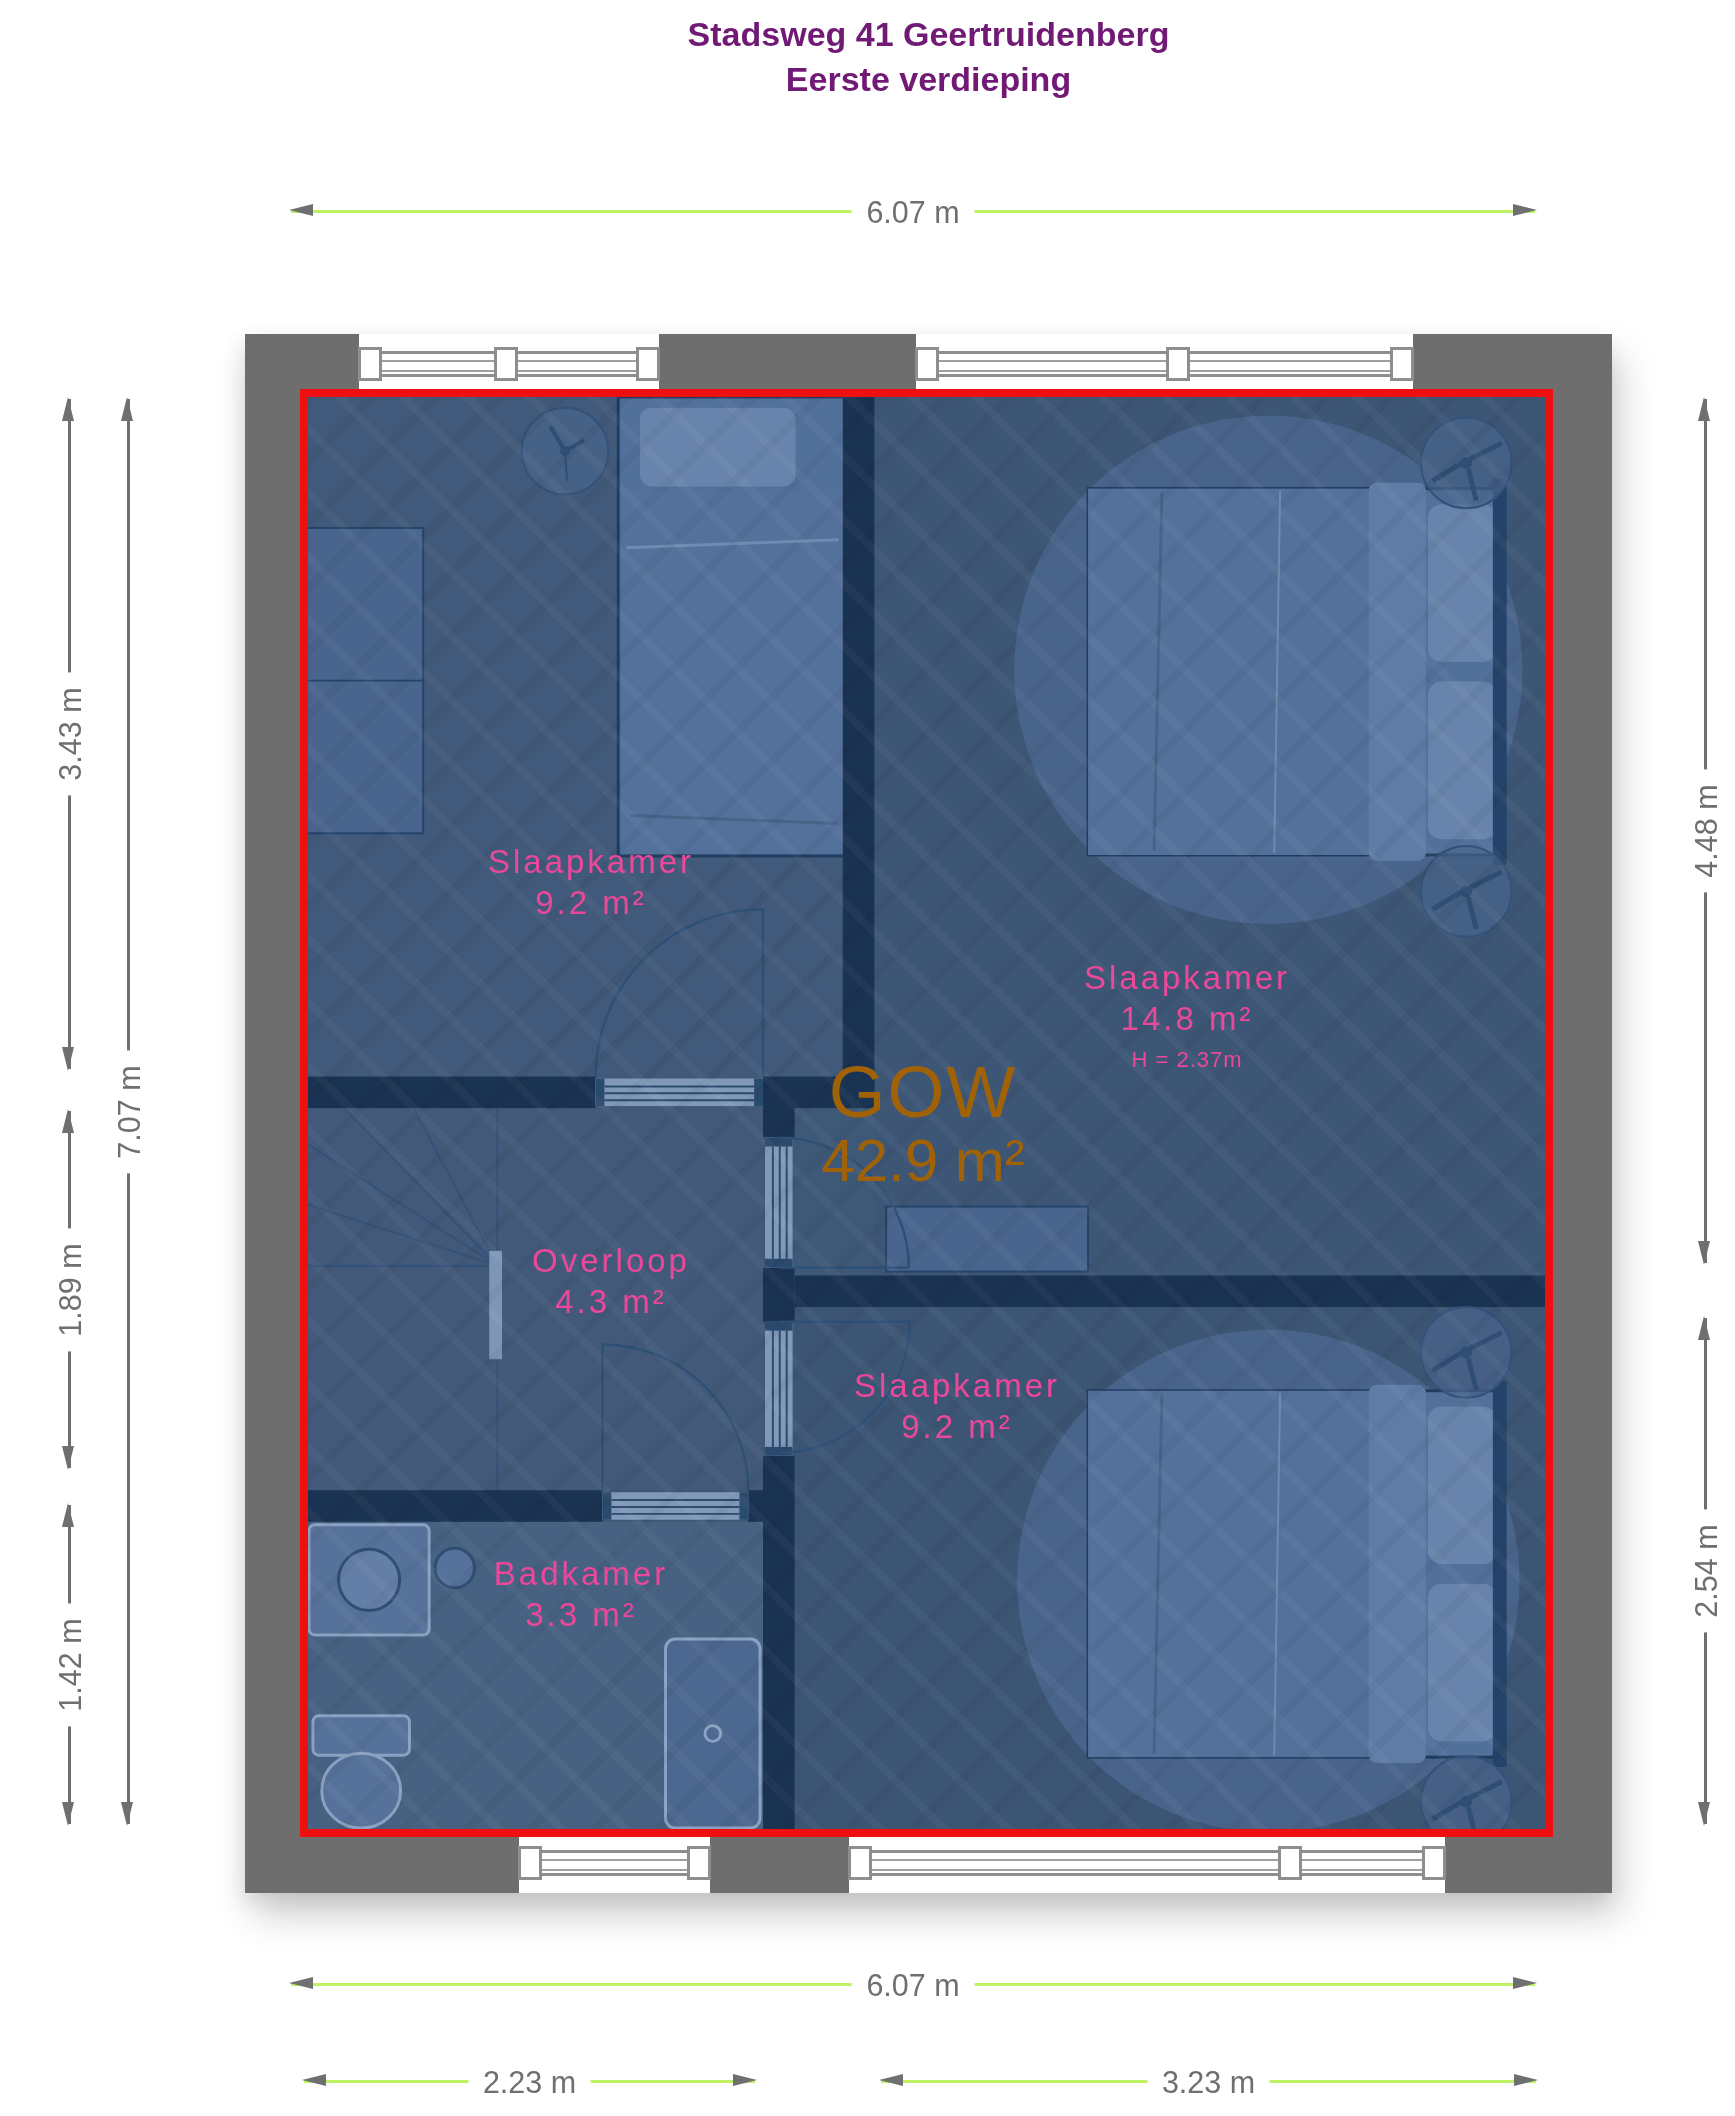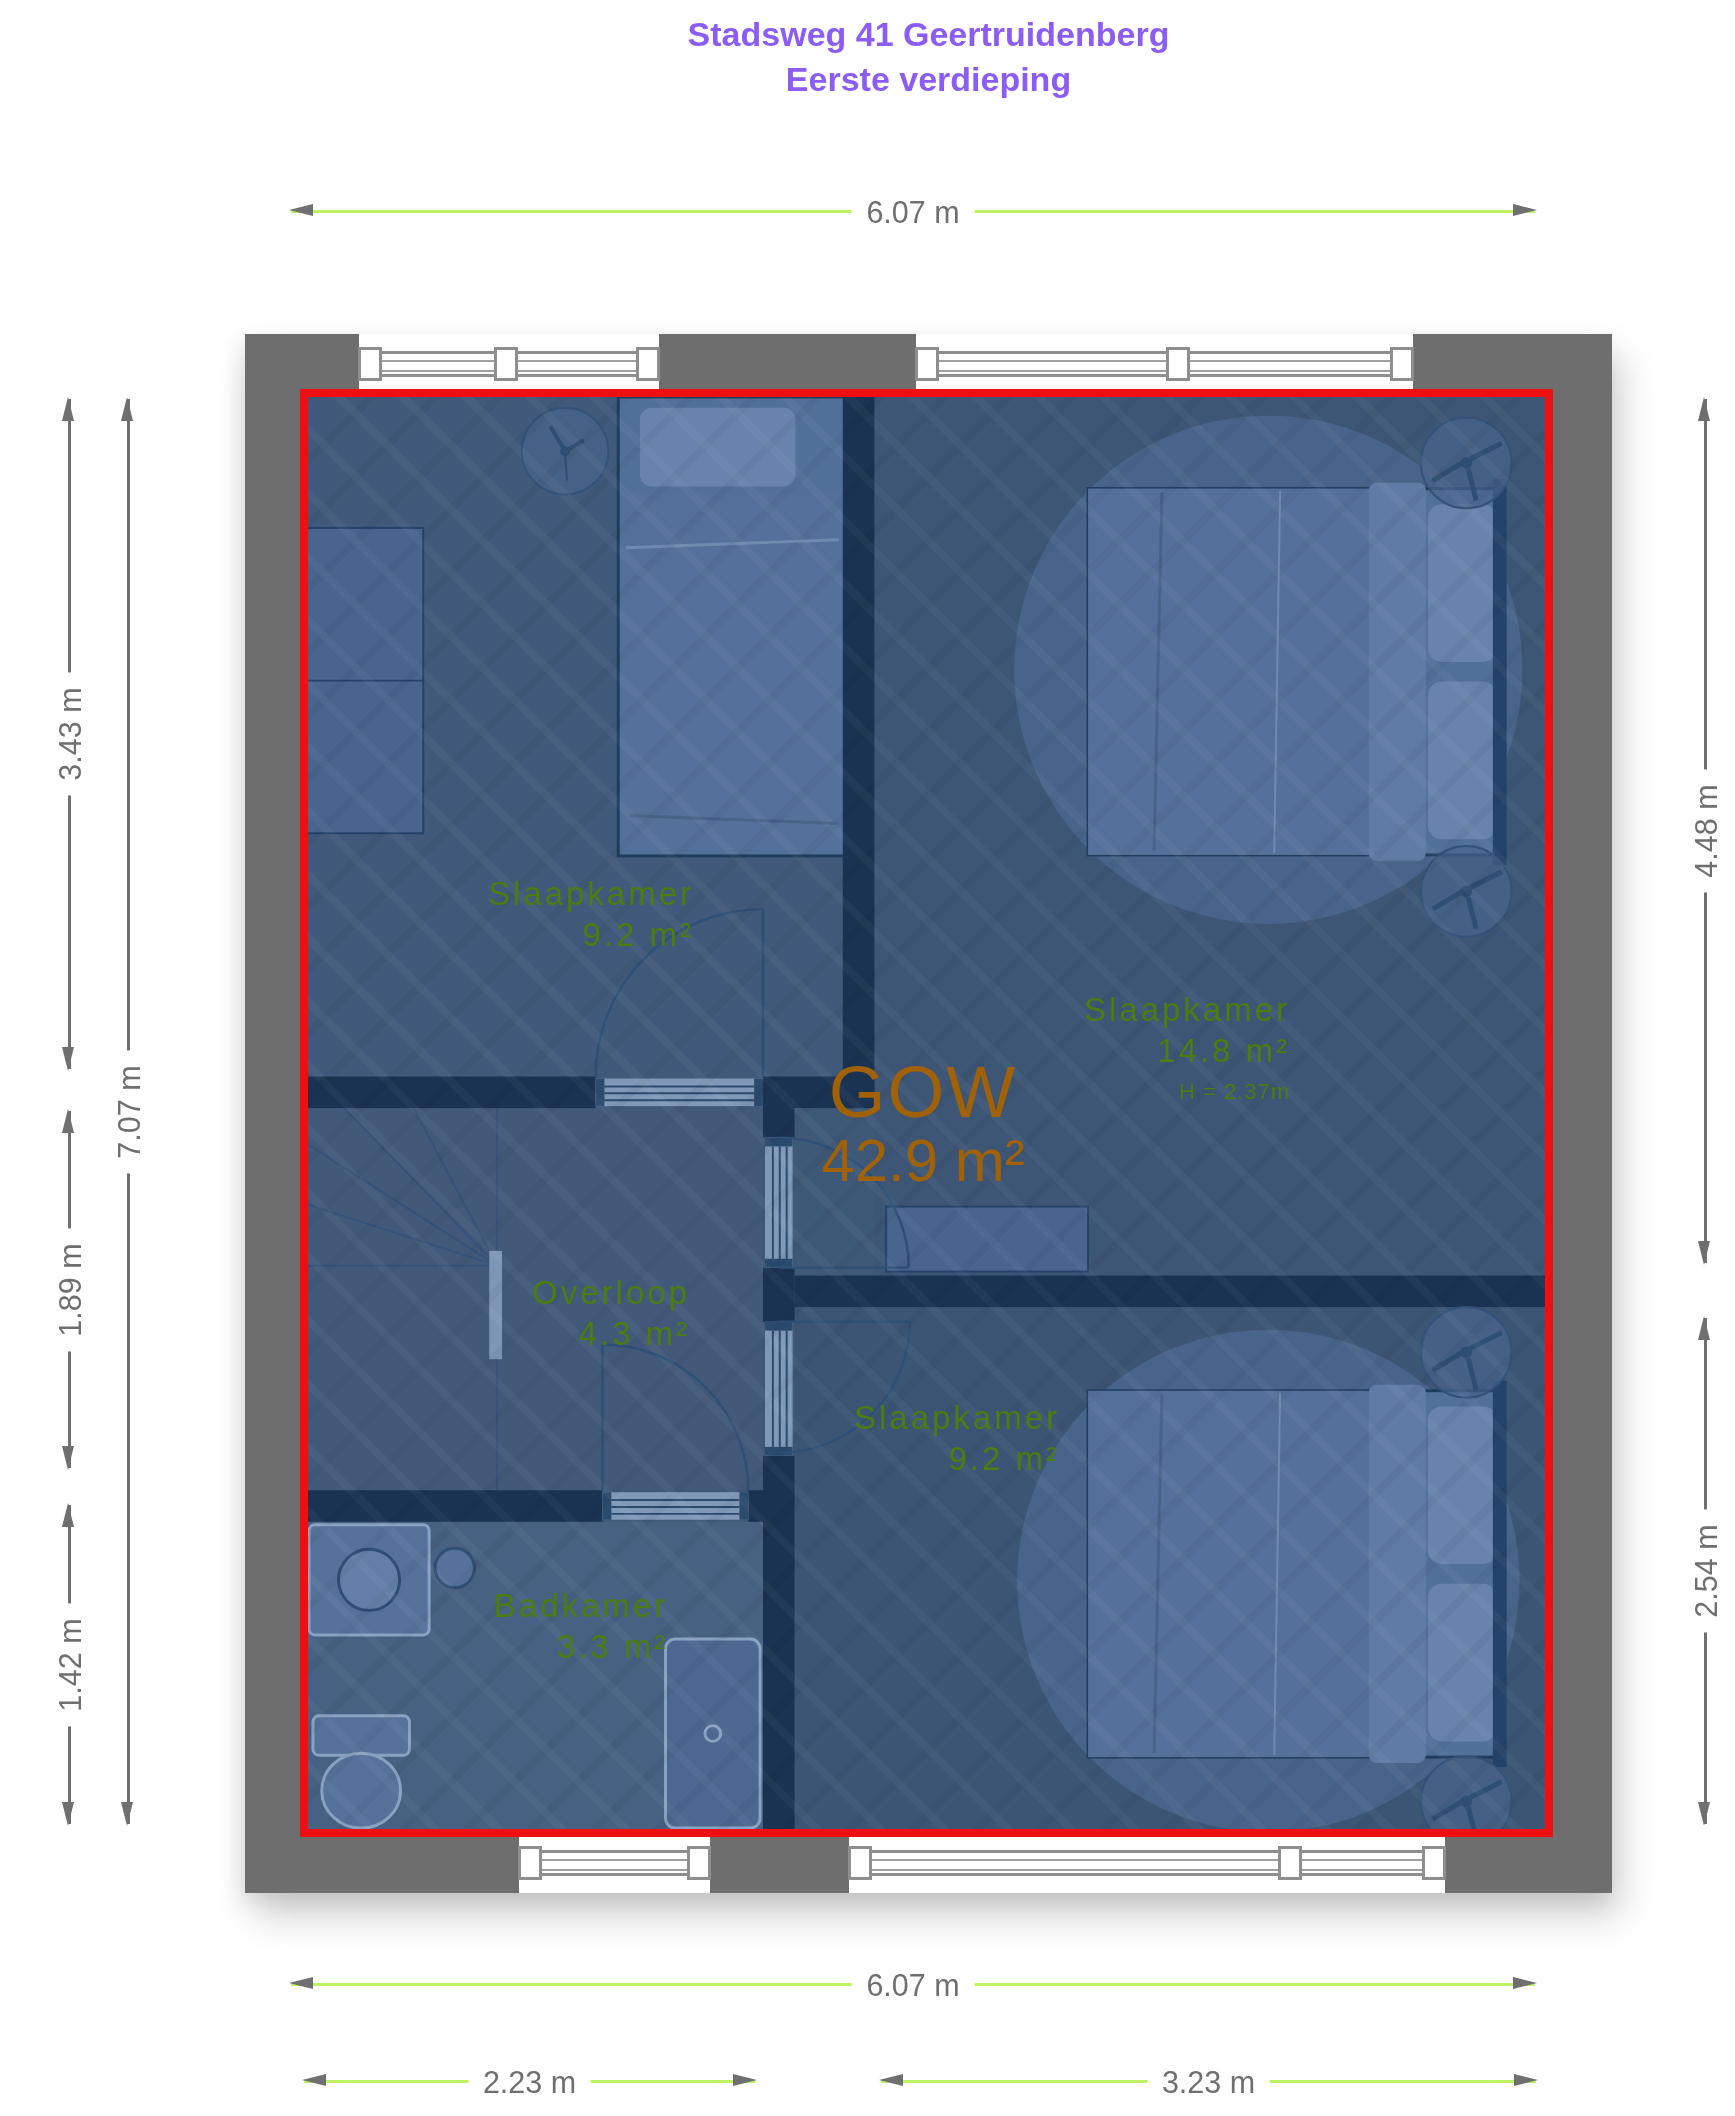--- a/index.html
+++ b/index.html
@@ -1,21 +1,21 @@
 <!DOCTYPE html>
 <html><head>
 <meta charset="utf-8">
 <style>
   html,body{margin:0;padding:0;background:#fff;}
   .page{position:relative;width:1736px;height:2117px;background:#ffffff;overflow:hidden;
         font-family:"Liberation Sans", sans-serif;}
 
   
   .title{position:absolute;left:245px;top:11.8px;width:1367px;text-align:center;
-         font-size:34px;font-weight:bold;color:#8b5cf6;line-height:45px;}
+         font-size:34px;font-weight:bold;color:#701a75;line-height:45px;}
 
   
   .dim{position:absolute;}
   .dim-h{height:3px;background:#bef264;}
   .dim-v{width:3px;background:#6f6f6f;}
   .ah,.av{position:absolute;width:0;height:0;}
   .al{left:-2px;top:-5.9px;border:6.9px solid transparent;border-left:0;border-right:24.6px solid #6f6f6f;}
   .ar{right:-2px;top:-5.9px;border:6.9px solid transparent;border-right:0;border-left:24.6px solid #6f6f6f;}
   .au{top:-2px;left:-5.9px;border:6.9px solid transparent;border-top:0;border-bottom:24.6px solid #6f6f6f;}
   .ad{bottom:-2px;left:-5.9px;border:6.9px solid transparent;border-bottom:0;border-top:24.6px solid #6f6f6f;}
@@ -46,22 +46,22 @@
   .floor-texture{position:absolute;left:305px;top:394px;width:1247px;height:1438px;pointer-events:none;
       background:
         repeating-linear-gradient(45deg, rgba(255,255,255,0.035) 0 7.9px, transparent 7.9px 45px),
         repeating-linear-gradient(-45deg, rgba(0,0,0,0.04) 0 7.9px, transparent 7.9px 45px);}
 
   
   .red-outline{position:absolute;left:300px;top:389px;width:1253px;height:1448px;
                box-sizing:border-box;border:8.9px solid #ee1010;}
 
   
-  .room-label{position:absolute;transform:translate(-50%,-50%);text-align:right;
-              color:#4d7c0f;font-size:33px;letter-spacing:3px;line-height:41px;white-space:nowrap;margin-top:32px;}
+  .room-label{position:absolute;transform:translate(-50%,-50%);text-align:center;
+              color:#ec4899;font-size:33px;letter-spacing:3px;line-height:41px;white-space:nowrap;}
   .room-h{font-size:22px;letter-spacing:1px;}
   .gow{position:absolute;transform:translate(-50%,-50%);text-align:center;color:#a16207;white-space:nowrap;}
   .gow-name{font-size:73px;line-height:81px;letter-spacing:2px;}
   .gow-area{font-size:60px;line-height:57px;}
 </style>
 </head>
 <body>
 
 <div class="page">
 

